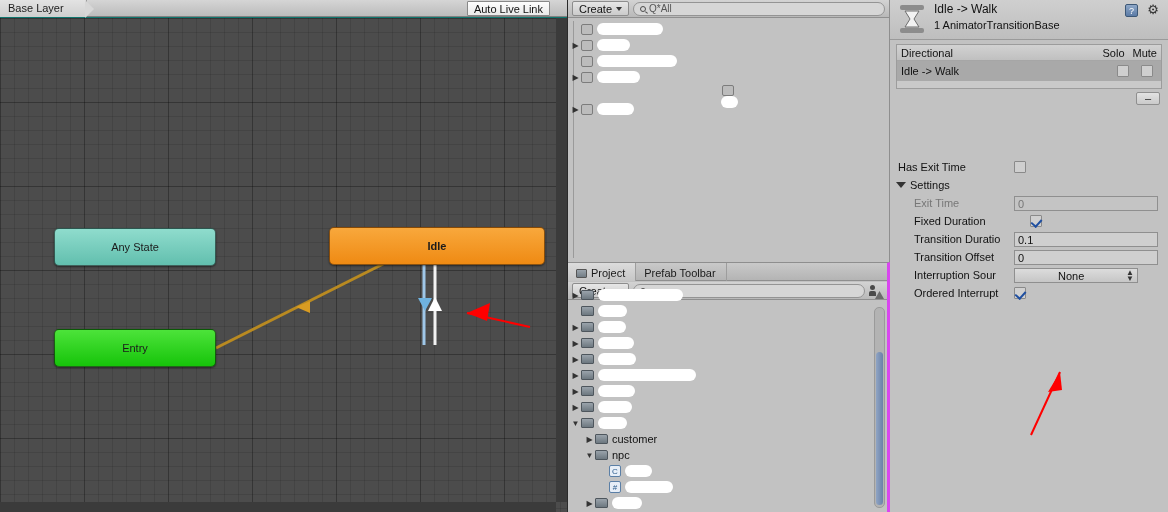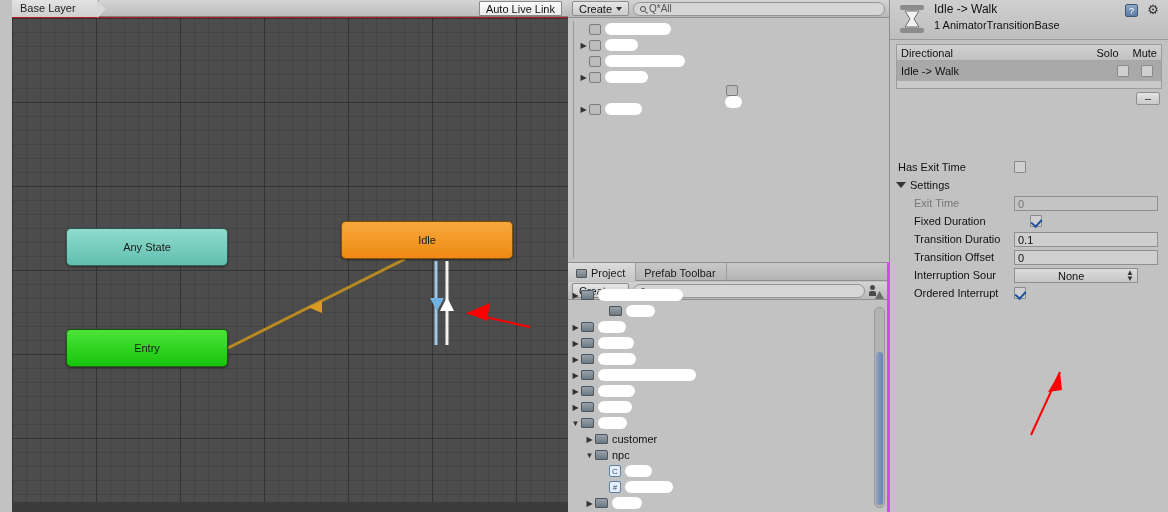--- a/index.html
+++ b/index.html
@@ -8,24 +8,23 @@
     font-family: "Liberation Sans", sans-serif;
     font-size: 11px;
     background: #c2c2c2;
     overflow: hidden;
   }
   #app { position: relative; width: 1168px; height: 512px; }
 
   
   #animator {
     position: absolute; left: 0; top: 0; width: 568px; height: 512px;
-    background: #b91c1c;
+    background: #0f766e;
     border-right: 1px solid #2a2a2a;
     overflow: hidden;
-    margin-left: 12px;
   }
   #animator-tabbar {
     position: absolute; left: 0; top: 0; width: 568px; height: 17px;
     background: linear-gradient(to bottom, #d5d5d5, #bcbcbc);
     border-bottom: 1px solid #808080;
   }
   .breadcrumb {
     position: absolute; left: 0; top: 0; height: 17px;
     padding: 2px 22px 0 8px;
     background: linear-gradient(to bottom, #e3e3e3, #cfcfcf);
@@ -67,23 +66,23 @@
     position: absolute; height: 38px; width: 162px;
     border-radius: 5px; border: 1px solid rgba(0,0,0,0.55);
     display: flex; align-items: center; justify-content: center;
     font-size: 11px; color: #1b1b1b;
     box-shadow: 0 1px 2px rgba(0,0,0,0.5);
   }
   #node-anystate { left: 54px; top: 228px;
     background: linear-gradient(to bottom,#8fdccd,#62bfae); }
   #node-entry    { left: 54px; top: 329px;
     background: linear-gradient(to bottom,#4ce33a,#16c40a); }
-  #node-idle     { left: 329px; top: 221px; width: 172px;
+  #node-idle     { left: 329px; top: 227px; width: 216px;
     background: linear-gradient(to bottom,#f8a83c,#ef8a13);
-    border-color: rgba(90,45,0,.7); }
+    border-color: rgba(90,45,0,.7); font-weight: bold; }
   #node-walk     { left: 329px; top: 341px; width: 200px;
     background: linear-gradient(to bottom,#c9c9c9,#a8a8a8); }
 
   svg.edges { position: absolute; left: 0; top: 18px; width: 568px; height: 494px; pointer-events: none; }
 
   
   #hierarchy {
     position: absolute; left: 568px; top: 0; width: 322px; height: 262px;
     background: #c2c2c2; border-right: 1px solid #8e8e8e;
   }
@@ -102,21 +101,21 @@
   }
   .tri-down { width: 0;height:0;border-left:3px solid transparent;border-right:3px solid transparent;border-top:4px solid #333; }
   .searchbox {
     flex: 1; height: 14px; border-radius: 7px;
     background: #d6d6d6; border: 1px solid #949494;
     display: flex; align-items: center; padding: 0 6px; gap: 3px;
     color: #555; font-size: 10px;
   }
   .mag { width:6px;height:6px;border:1px solid #4c4c4c;border-radius:50%;position:relative;flex:none; }
   .mag:after{content:"";position:absolute;right:-3px;bottom:-2px;width:3px;height:1px;background:#4c4c4c;transform:rotate(40deg);}
-  .tree { position: absolute; left: 0; top: 19px; right: 0; bottom: 0; overflow: hidden; padding-top: 2px; padding-left: 8px; }
+  .tree { position: absolute; left: 0; top: 19px; right: 0; bottom: 0; overflow: hidden; padding-top: 2px; }
   .trow { height: 16px; display: flex; align-items: center; font-size: 11px; color: #111; position: relative; }
   .foldarrow { width:11px;flex:none;color:#333;font-size:8px;text-align:center; }
   .folder-ic {
     width: 13px; height: 10px; flex: none; margin-right: 4px;
     background: linear-gradient(to bottom,#9aa3ab,#6d7880);
     border: 1px solid #4e565d; border-radius: 1px 2px 1px 1px;
   }
   .gobj-ic {
     width: 12px; height: 11px; flex: none; margin-right: 4px;
     background: #bcbcbc; border: 1px solid #7c7c7c; border-radius: 2px;
@@ -299,21 +298,21 @@
         <span></span>
       </div>
       <div class="avatar-ic"></div>
     </div>
     <div class="proj-tree" id="proj-tree" style="margin-top: -14px;">
         <div class="trow" style="padding-left: 2px;">
           <span class="foldarrow">▶</span>
           <span class="folder-ic"></span>
           <span class="redact">Motion Workshop</span>
         </div>
-        <div class="trow" style="padding-left: 2px; margin-left: 28px;">
+        <div class="trow" style="padding-left: 2px;">
           <span class="foldarrow"></span>
           <span class="folder-ic"></span>
           <span class="redact">music</span>
         </div>
         <div class="trow" style="padding-left: 2px;">
           <span class="foldarrow">▶</span>
           <span class="folder-ic"></span>
           <span class="redact">Asset</span>
         </div>
         <div class="trow" style="padding-left: 2px;">
@@ -392,21 +391,21 @@
       <div id="insp-title">Idle -&gt; Walk</div>
       <div id="insp-sub">1 AnimatorTransitionBase</div>
       <div class="book-ic" style="position:absolute;right:30px;top:4px;">?</div>
       <div class="gear-ic" style="position:absolute;right:8px;top:3px;">⚙</div>
     </div>
 
     <div class="trans-list">
       <div class="tl-head">
         <span>Directional</span>
         <span class="tl-spacer"></span>
-        <span style="margin-right:14px">Solo</span>
+        <span style="margin-right:8px">Solo</span>
         <span>Mute</span>
       </div>
       <div class="tl-row">
         <span>Idle -&gt; Walk</span>
         <span class="tl-spacer"></span>
         <span class="cb" style="margin-right:12px"></span>
         <span class="cb" style="margin-right:4px"></span>
       </div>
     </div>
     <div class="minus-btn">–</div>

